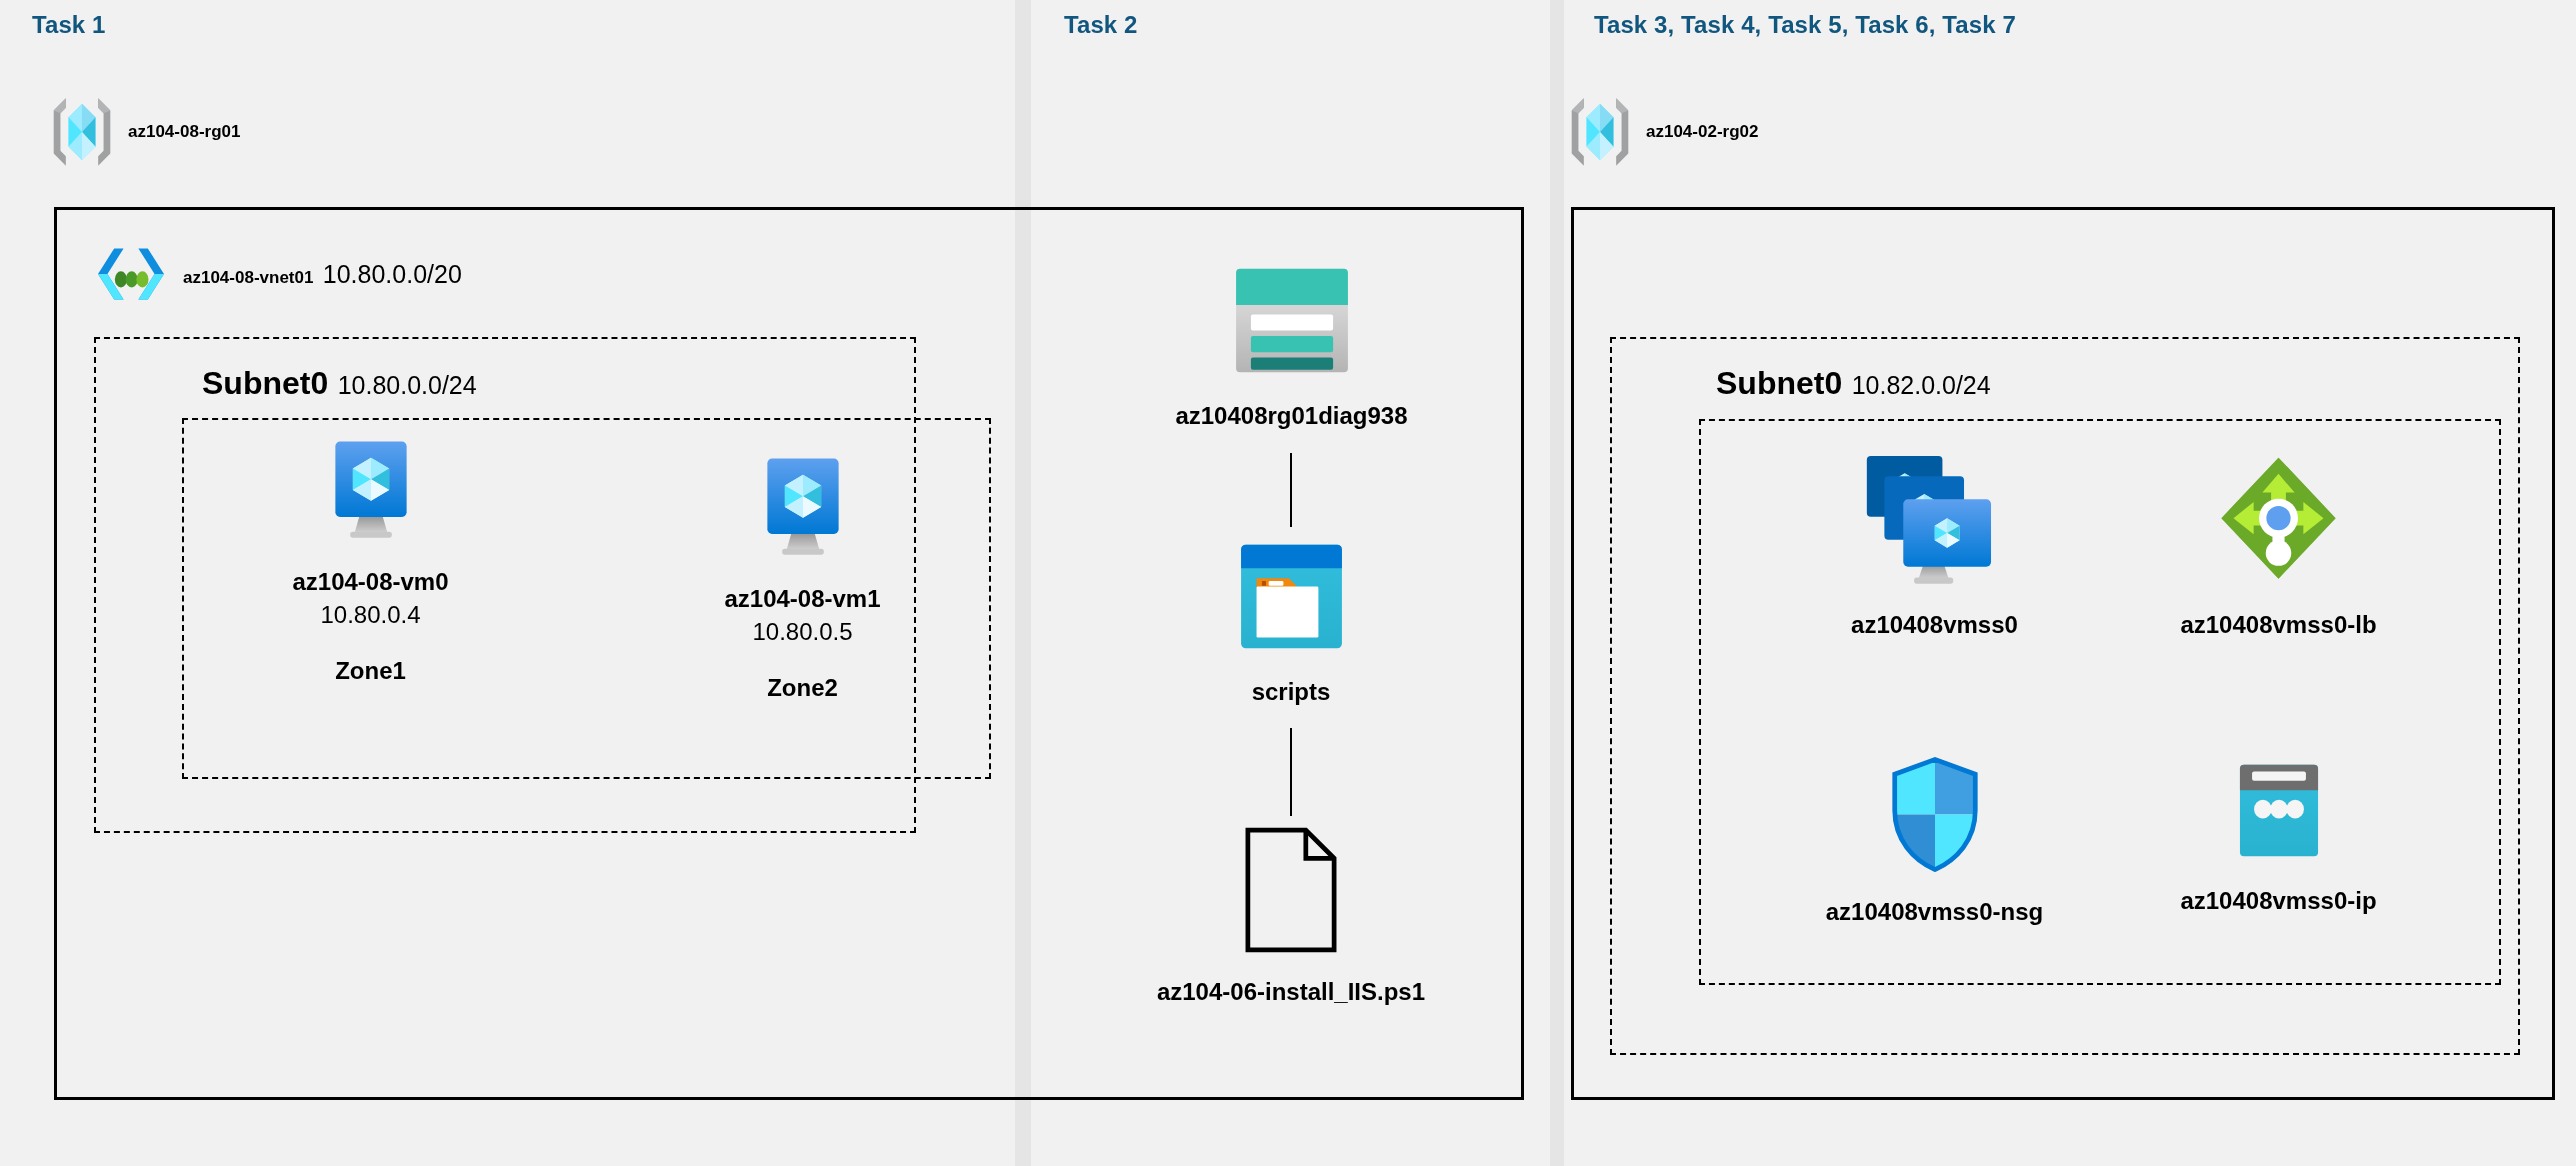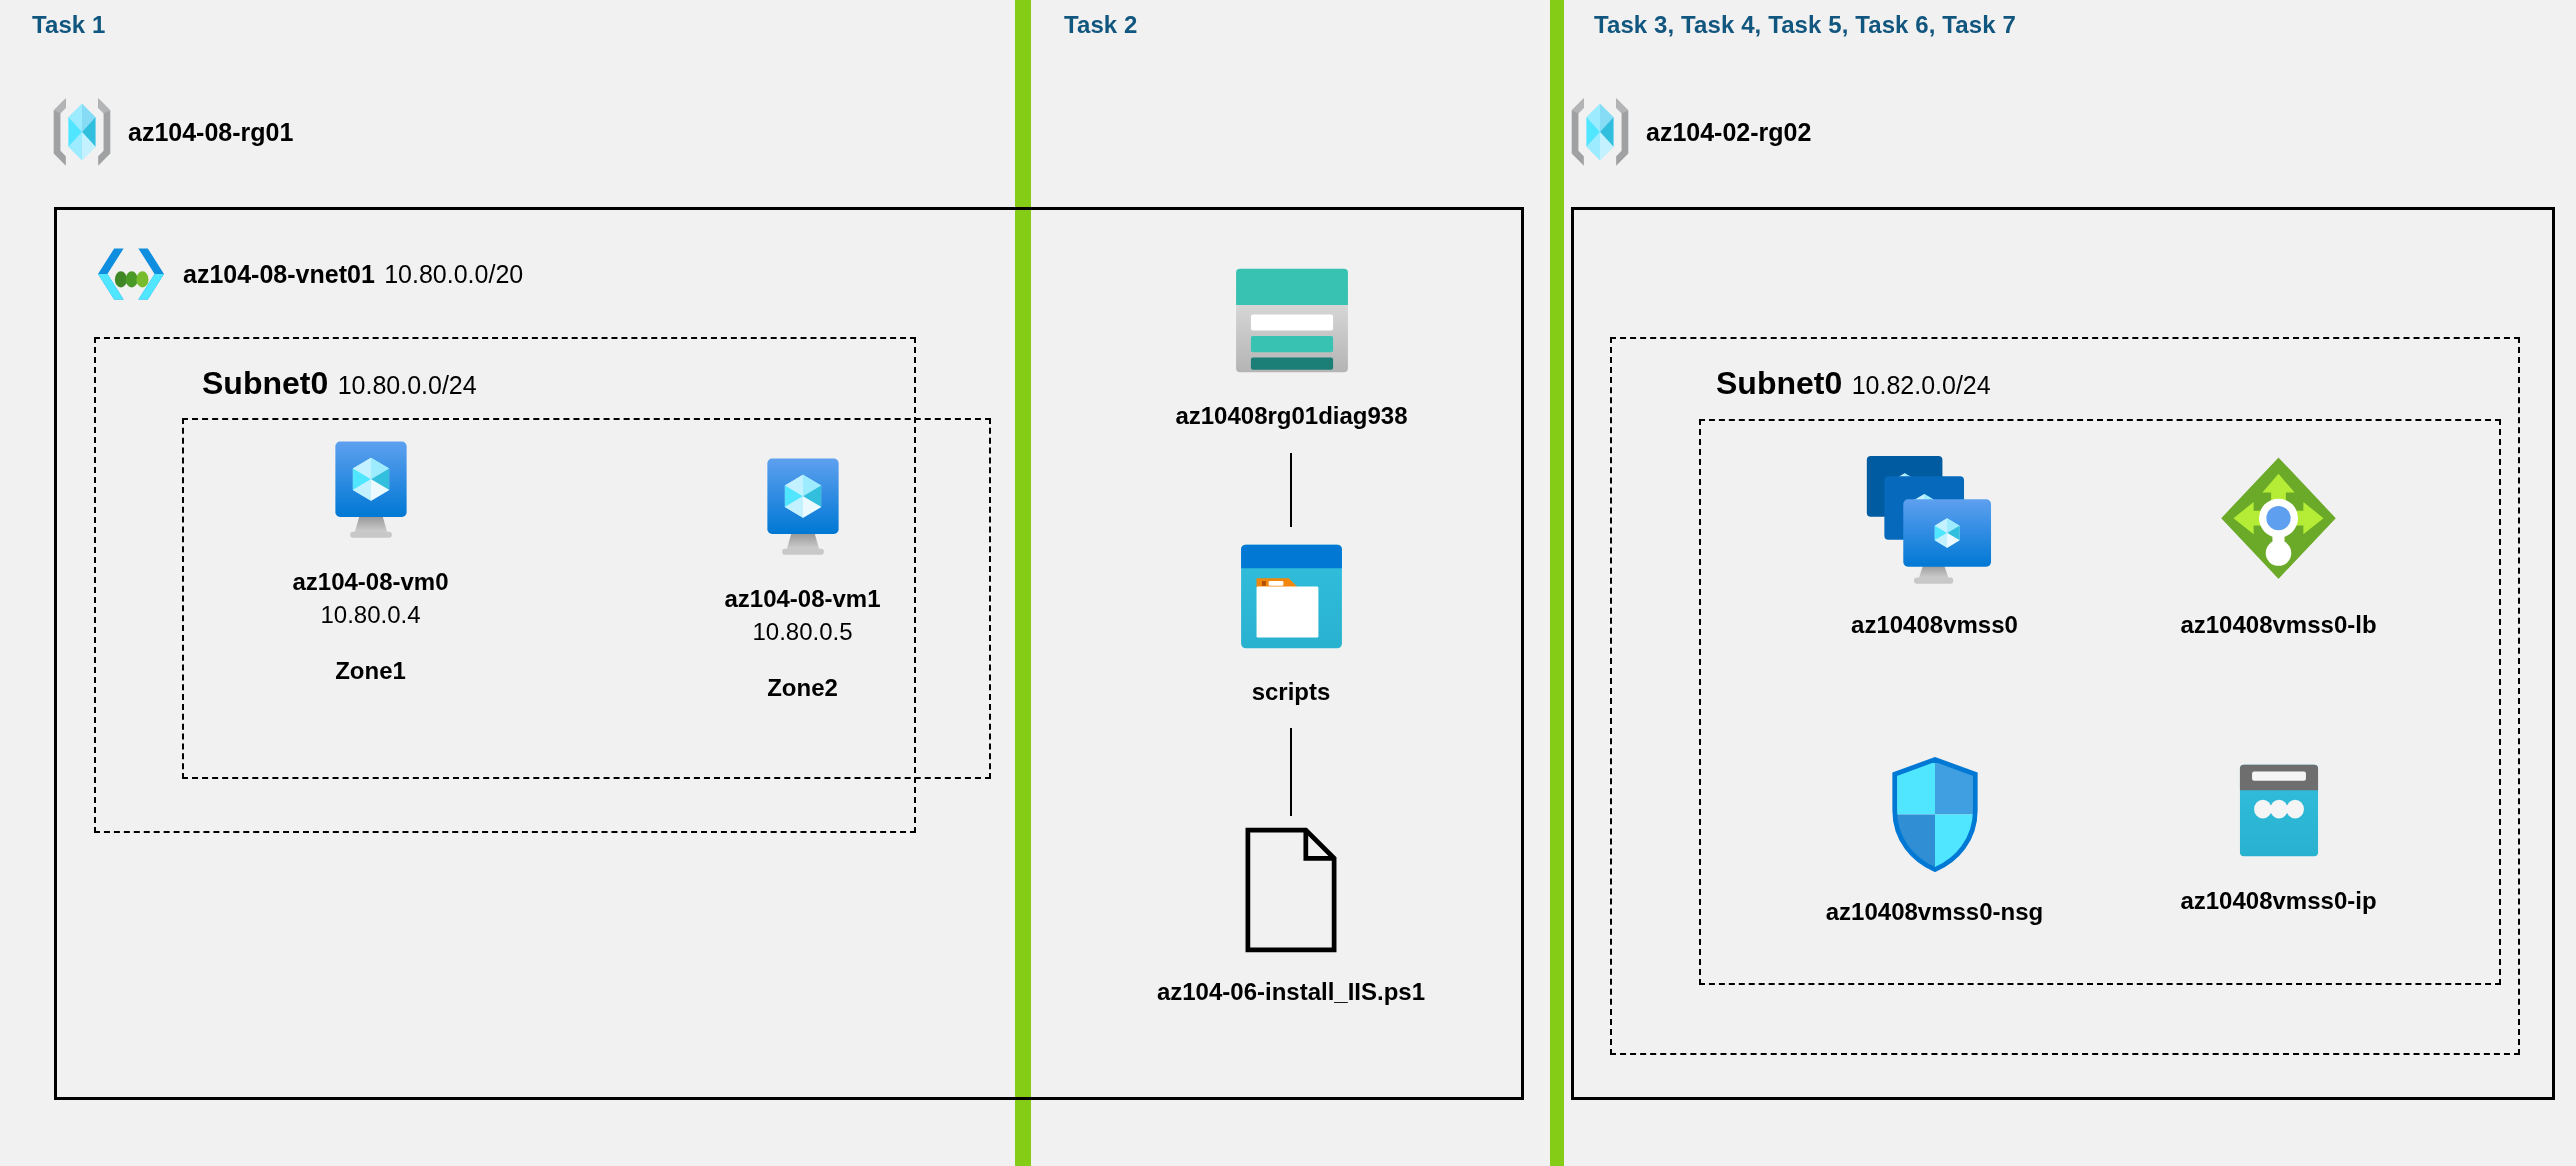--- a/index.html
+++ b/index.html
@@ -7,21 +7,21 @@
     padding: 0;
     background: #ffffff;
   }
   body {
     font-family: "Liberation Sans", sans-serif;
   }
   #canvas {
     position: relative;
     width: 2576px;
     height: 1166px;
-    background: #84cc16;
+    background: #e5e5e5;
     overflow: hidden;
   }
   .panel {
     position: absolute;
     background: #f1f1f1;
   }
   .task-label {
     position: absolute;
     color: #11567f;
     font-weight: bold;
@@ -43,21 +43,21 @@
   }
   .res-row {
     position: absolute;
     display: flex;
     align-items: center;
     gap: 15px;
     white-space: nowrap;
   }
   .res-name {
     font-weight: bold;
-    font-size: 25px;
+    font-size: 17px;
     color: #000000;
   }
   .res-cidr {
     font-weight: normal;
     font-size: 25px;
     color: #000000;
     margin-left: 9.4px;
   }
   .subnet-label {
     position: absolute;

